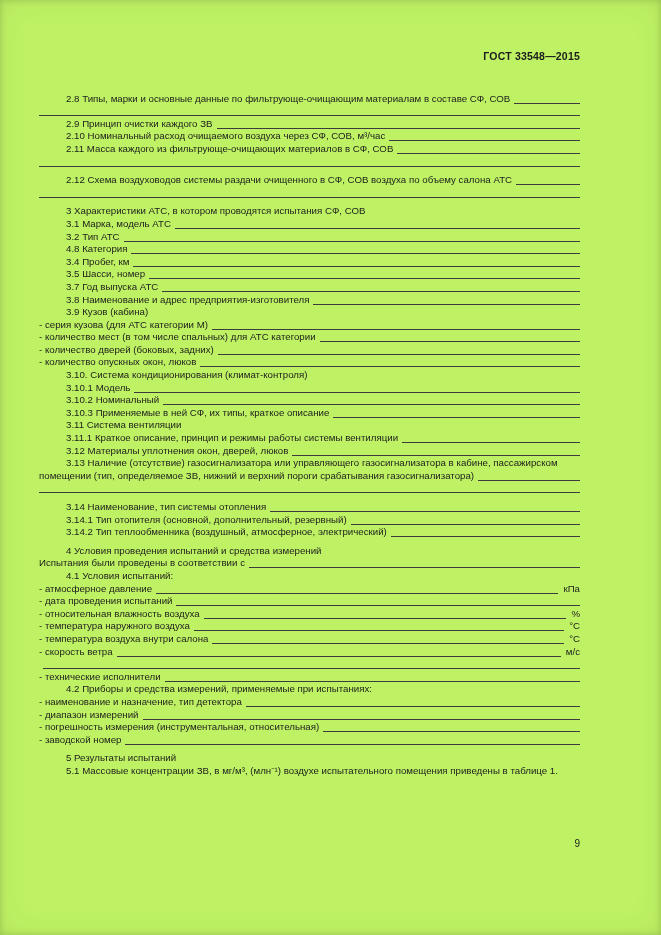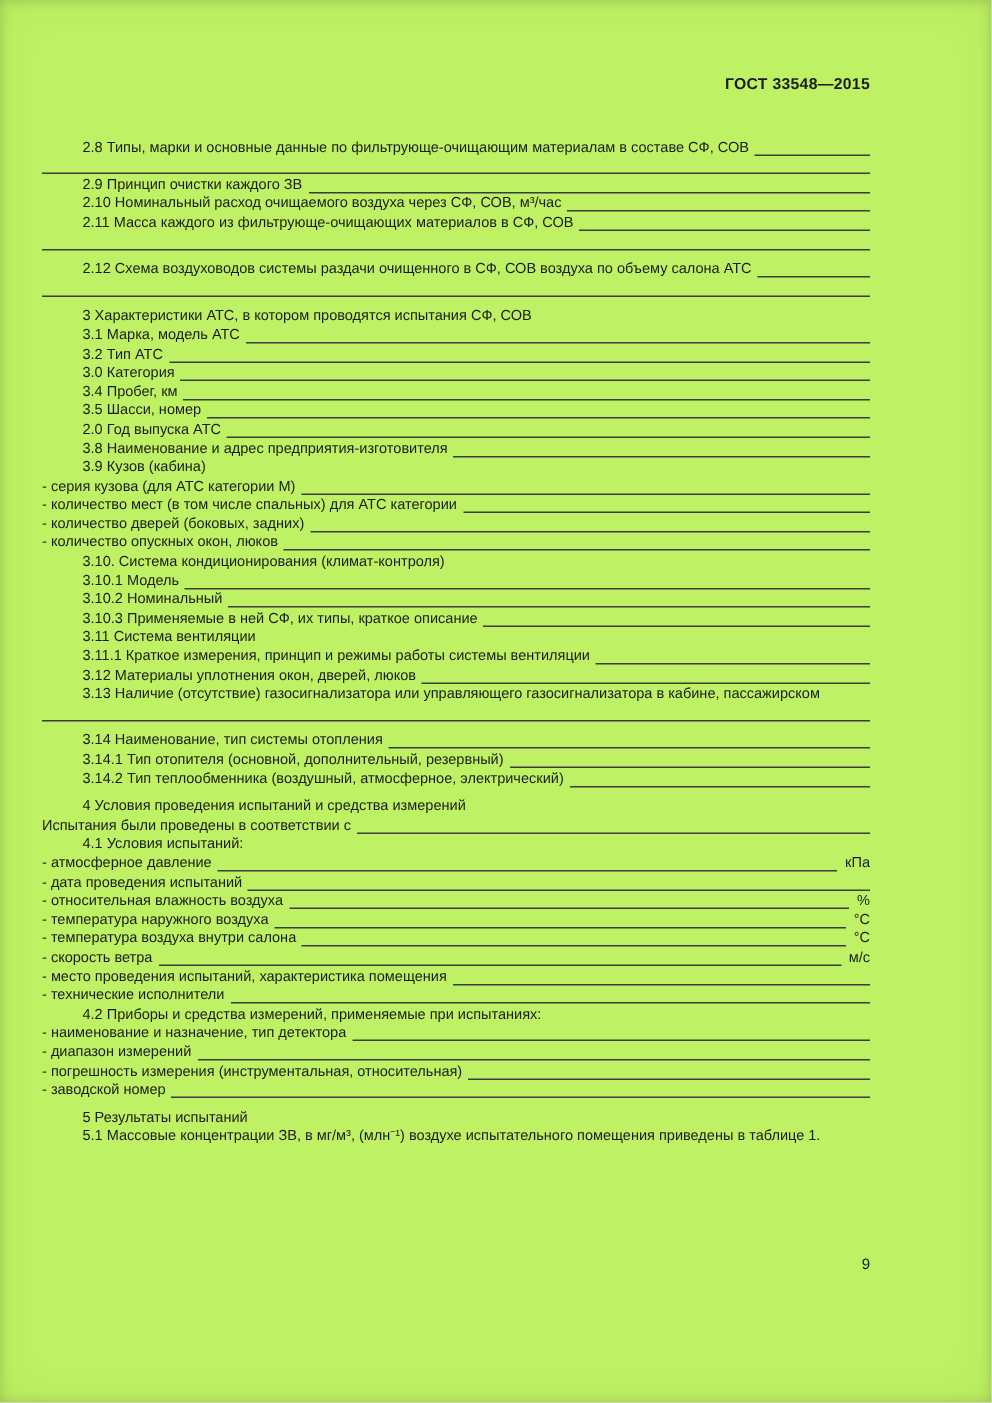--- a/index.html
+++ b/index.html
@@ -7,21 +7,21 @@
     width:661px;height:935px;margin:0 auto;position:relative;
     background:#bef264;
     box-shadow:inset 0 0 7px rgba(0,0,0,.18), inset 0 0 32px rgba(0,0,0,.06);
     font-family:"Liberation Sans", sans-serif;
     color:#1c1c1c;overflow:hidden;
   }
   .doc-header{
     position:absolute;top:50px;left:45px;right:81px;
     text-align:right;font-weight:bold;font-size:10.5px;letter-spacing:.2px;
   }
-  .content{position:absolute;top:92px;left:28px;right:81px;}
+  .content{position:absolute;top:92px;left:39px;right:81px;}
   .row{
     display:flex;align-items:flex-end;
     height:12.6px;font-size:9.7px;line-height:12px;white-space:nowrap;
   }
   .row.gap{margin-top:6px;}
   .row.indent{padding-left:27px;}
   .row .label{flex:0 0 auto;}
   .row .fill{
     flex:1 1 auto;min-width:18px;
     border-bottom:1px solid #3c3c3c;
@@ -74,33 +74,33 @@
       </div>
       <div class="row indent">
         <span class="label">3.1 Марка, модель АТС</span>
         <span class="fill"></span>
       </div>
       <div class="row indent">
         <span class="label">3.2 Тип АТС</span>
         <span class="fill"></span>
       </div>
       <div class="row indent">
-        <span class="label">3.0 Категория</span>
+        <span class="label">4.8 Категория</span>
         <span class="fill"></span>
       </div>
       <div class="row indent">
         <span class="label">3.4 Пробег, км</span>
         <span class="fill"></span>
       </div>
       <div class="row indent">
         <span class="label">3.5 Шасси, номер</span>
         <span class="fill"></span>
       </div>
       <div class="row indent">
-        <span class="label">2.0 Год выпуска АТС</span>
+        <span class="label">3.7 Год выпуска АТС</span>
         <span class="fill"></span>
       </div>
       <div class="row indent">
         <span class="label">3.8 Наименование и адрес предприятия-изготовителя</span>
         <span class="fill"></span>
       </div>
       <div class="row indent">
         <span class="label">3.9 Кузов (кабина)</span>
       </div>
       <div class="row">
@@ -131,30 +131,34 @@
         <span class="fill"></span>
       </div>
       <div class="row indent">
         <span class="label">3.10.3 Применяемые в ней СФ, их типы, краткое описание</span>
         <span class="fill"></span>
       </div>
       <div class="row indent">
         <span class="label">3.11 Система вентиляции</span>
       </div>
       <div class="row indent">
-        <span class="label">3.11.1 Краткое измерения, принцип и режимы работы системы вентиляции</span>
+        <span class="label">3.11.1 Краткое описание, принцип и режимы работы системы вентиляции</span>
         <span class="fill"></span>
       </div>
       <div class="row indent">
         <span class="label">3.12 Материалы уплотнения окон, дверей, люков</span>
         <span class="fill"></span>
       </div>
       <div class="row indent">
         <span class="label">3.13 Наличие (отсутствие) газосигнализатора или управляющего газосигнализатора в кабине, пассажирском</span>
       </div>
+      <div class="row">
+        <span class="label">помещении (тип, определяемое ЗВ, нижний и верхний пороги срабатывания газосигнализатора)</span>
+        <span class="fill"></span>
+      </div>
       <div class="row fullline">
         <span class="fill"></span>
       </div>
       <div class="row indent gap">
         <span class="label">3.14 Наименование, тип системы отопления</span>
         <span class="fill"></span>
       </div>
       <div class="row indent">
         <span class="label">3.14.1 Тип отопителя (основной, дополнительный, резервный)</span>
         <span class="fill"></span>
@@ -196,21 +200,20 @@
         <span class="label">- температура воздуха внутри салона</span>
         <span class="fill"></span>
         <span class="unit">°С</span>
       </div>
       <div class="row">
         <span class="label">- скорость ветра</span>
         <span class="fill"></span>
         <span class="unit">м/с</span>
       </div>
       <div class="row">
-        <span class="label">- место проведения испытаний, характеристика помещения</span>
         <span class="fill"></span>
       </div>
       <div class="row">
         <span class="label">- технические исполнители</span>
         <span class="fill"></span>
       </div>
       <div class="row indent">
         <span class="label">4.2 Приборы и средства измерений, применяемые при испытаниях:</span>
       </div>
       <div class="row">

